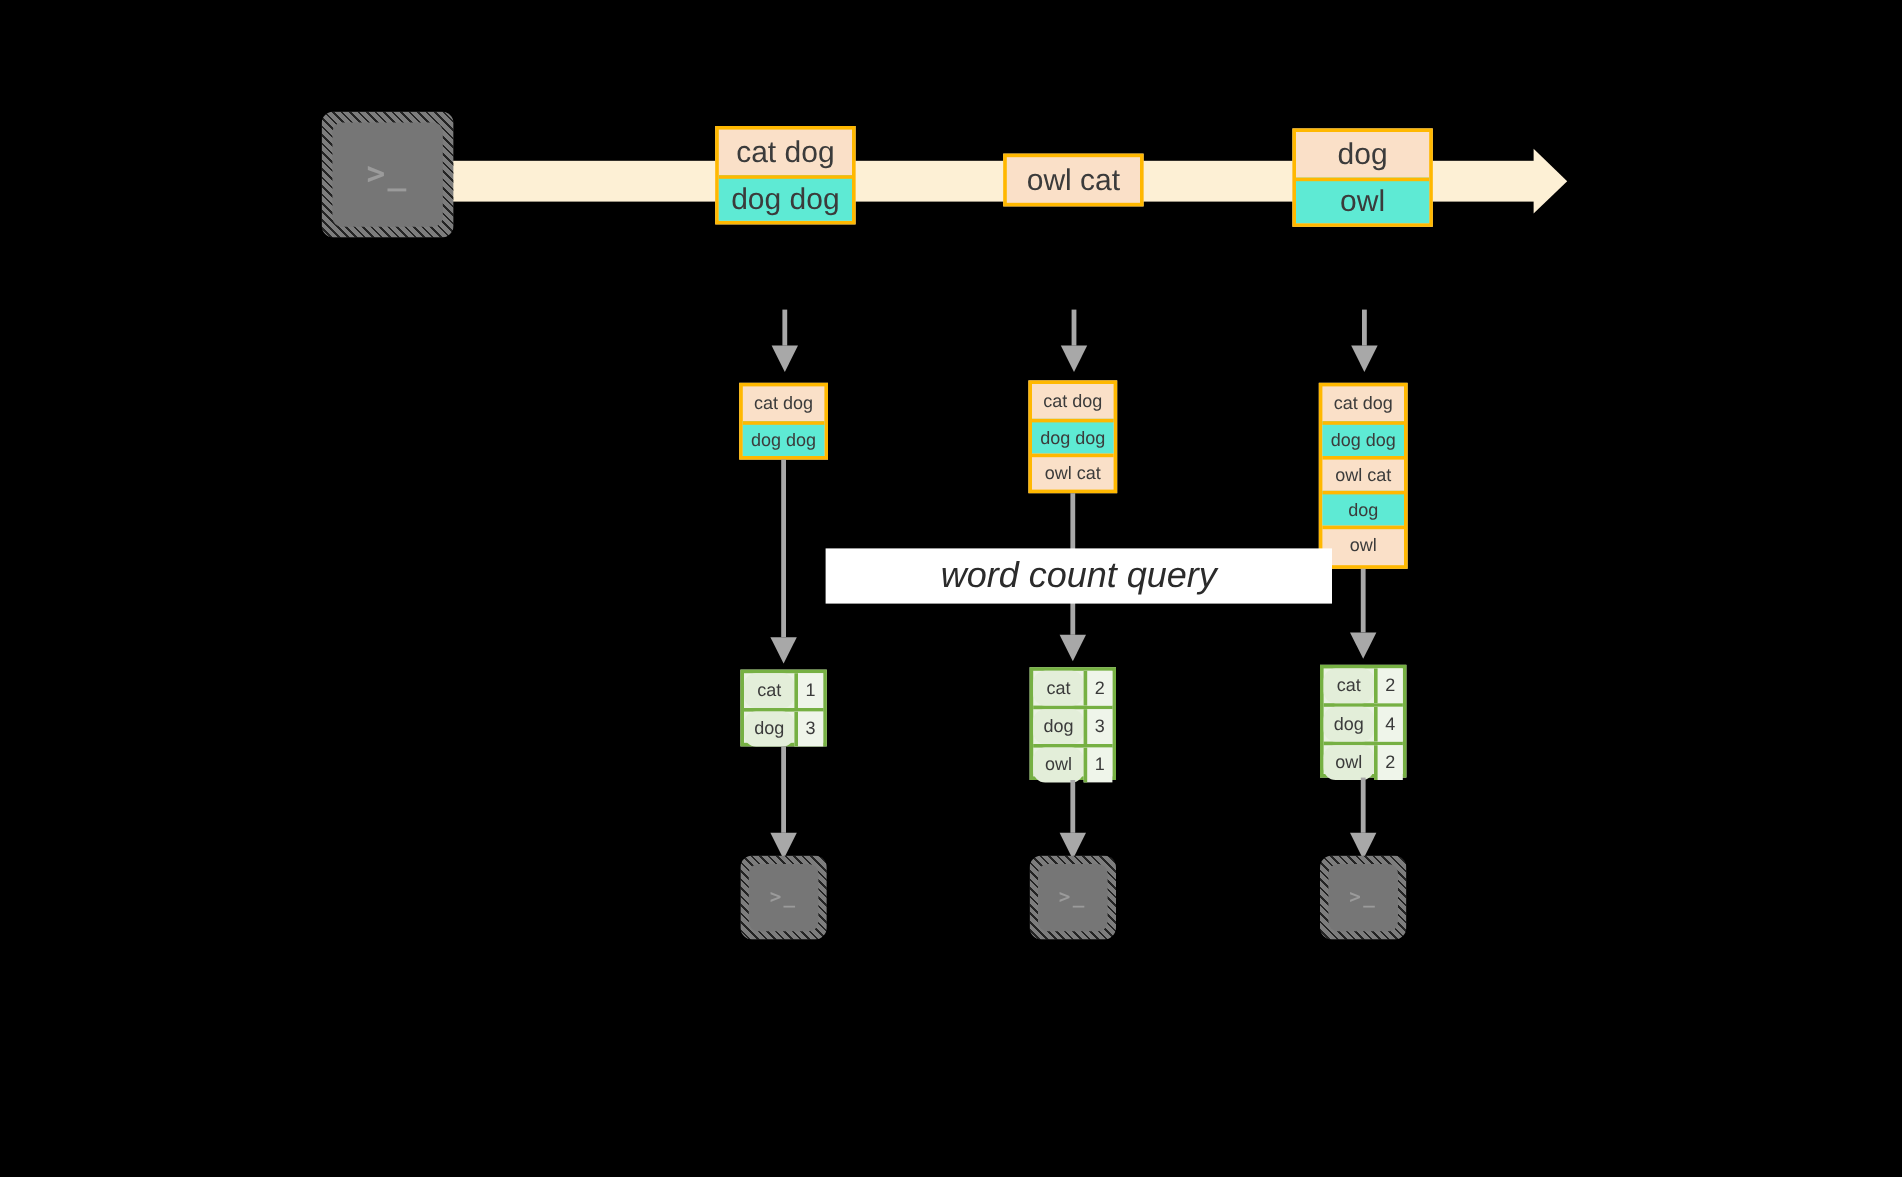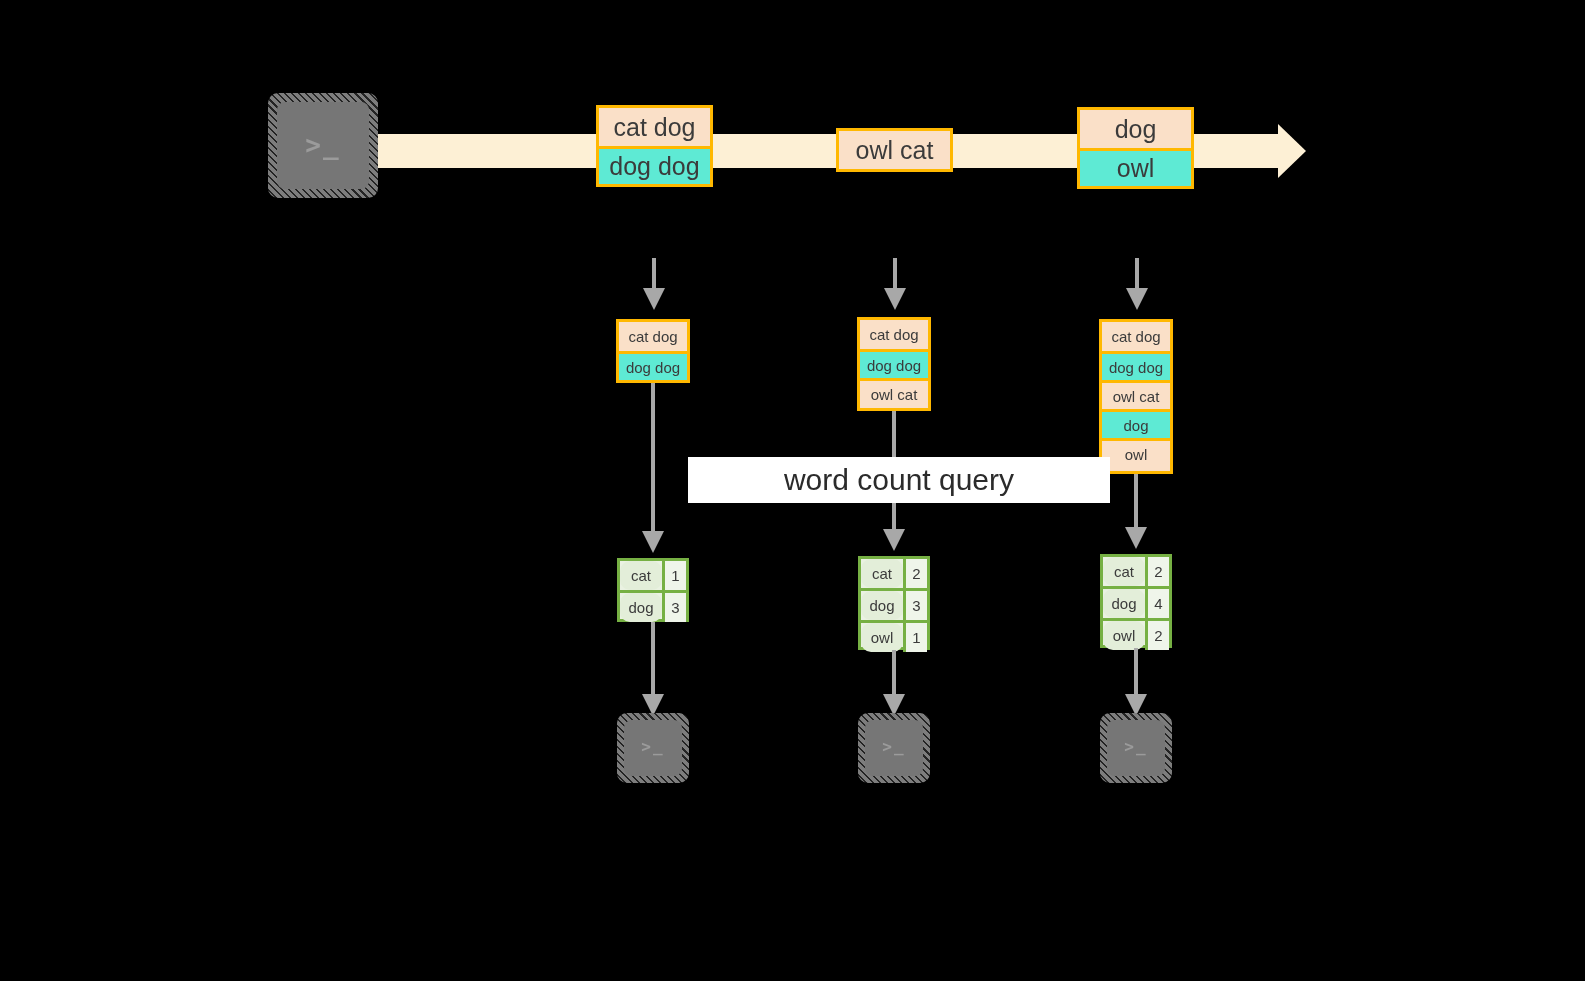--- a/index.html
+++ b/index.html
@@ -133,20 +133,21 @@
     border-top: 22px solid #a8a8a8;
   }
 
   
   .query-band {
     position: absolute;
     background: #ffffff;
     display: flex;
     align-items: center;
     justify-content: center;
+    font-style: italic;
   }
   .query-band span {
     font-size: 30px;
     color: #2b2b2b;
     white-space: nowrap;
   }
 </style>
 </head>
 <body>
 

